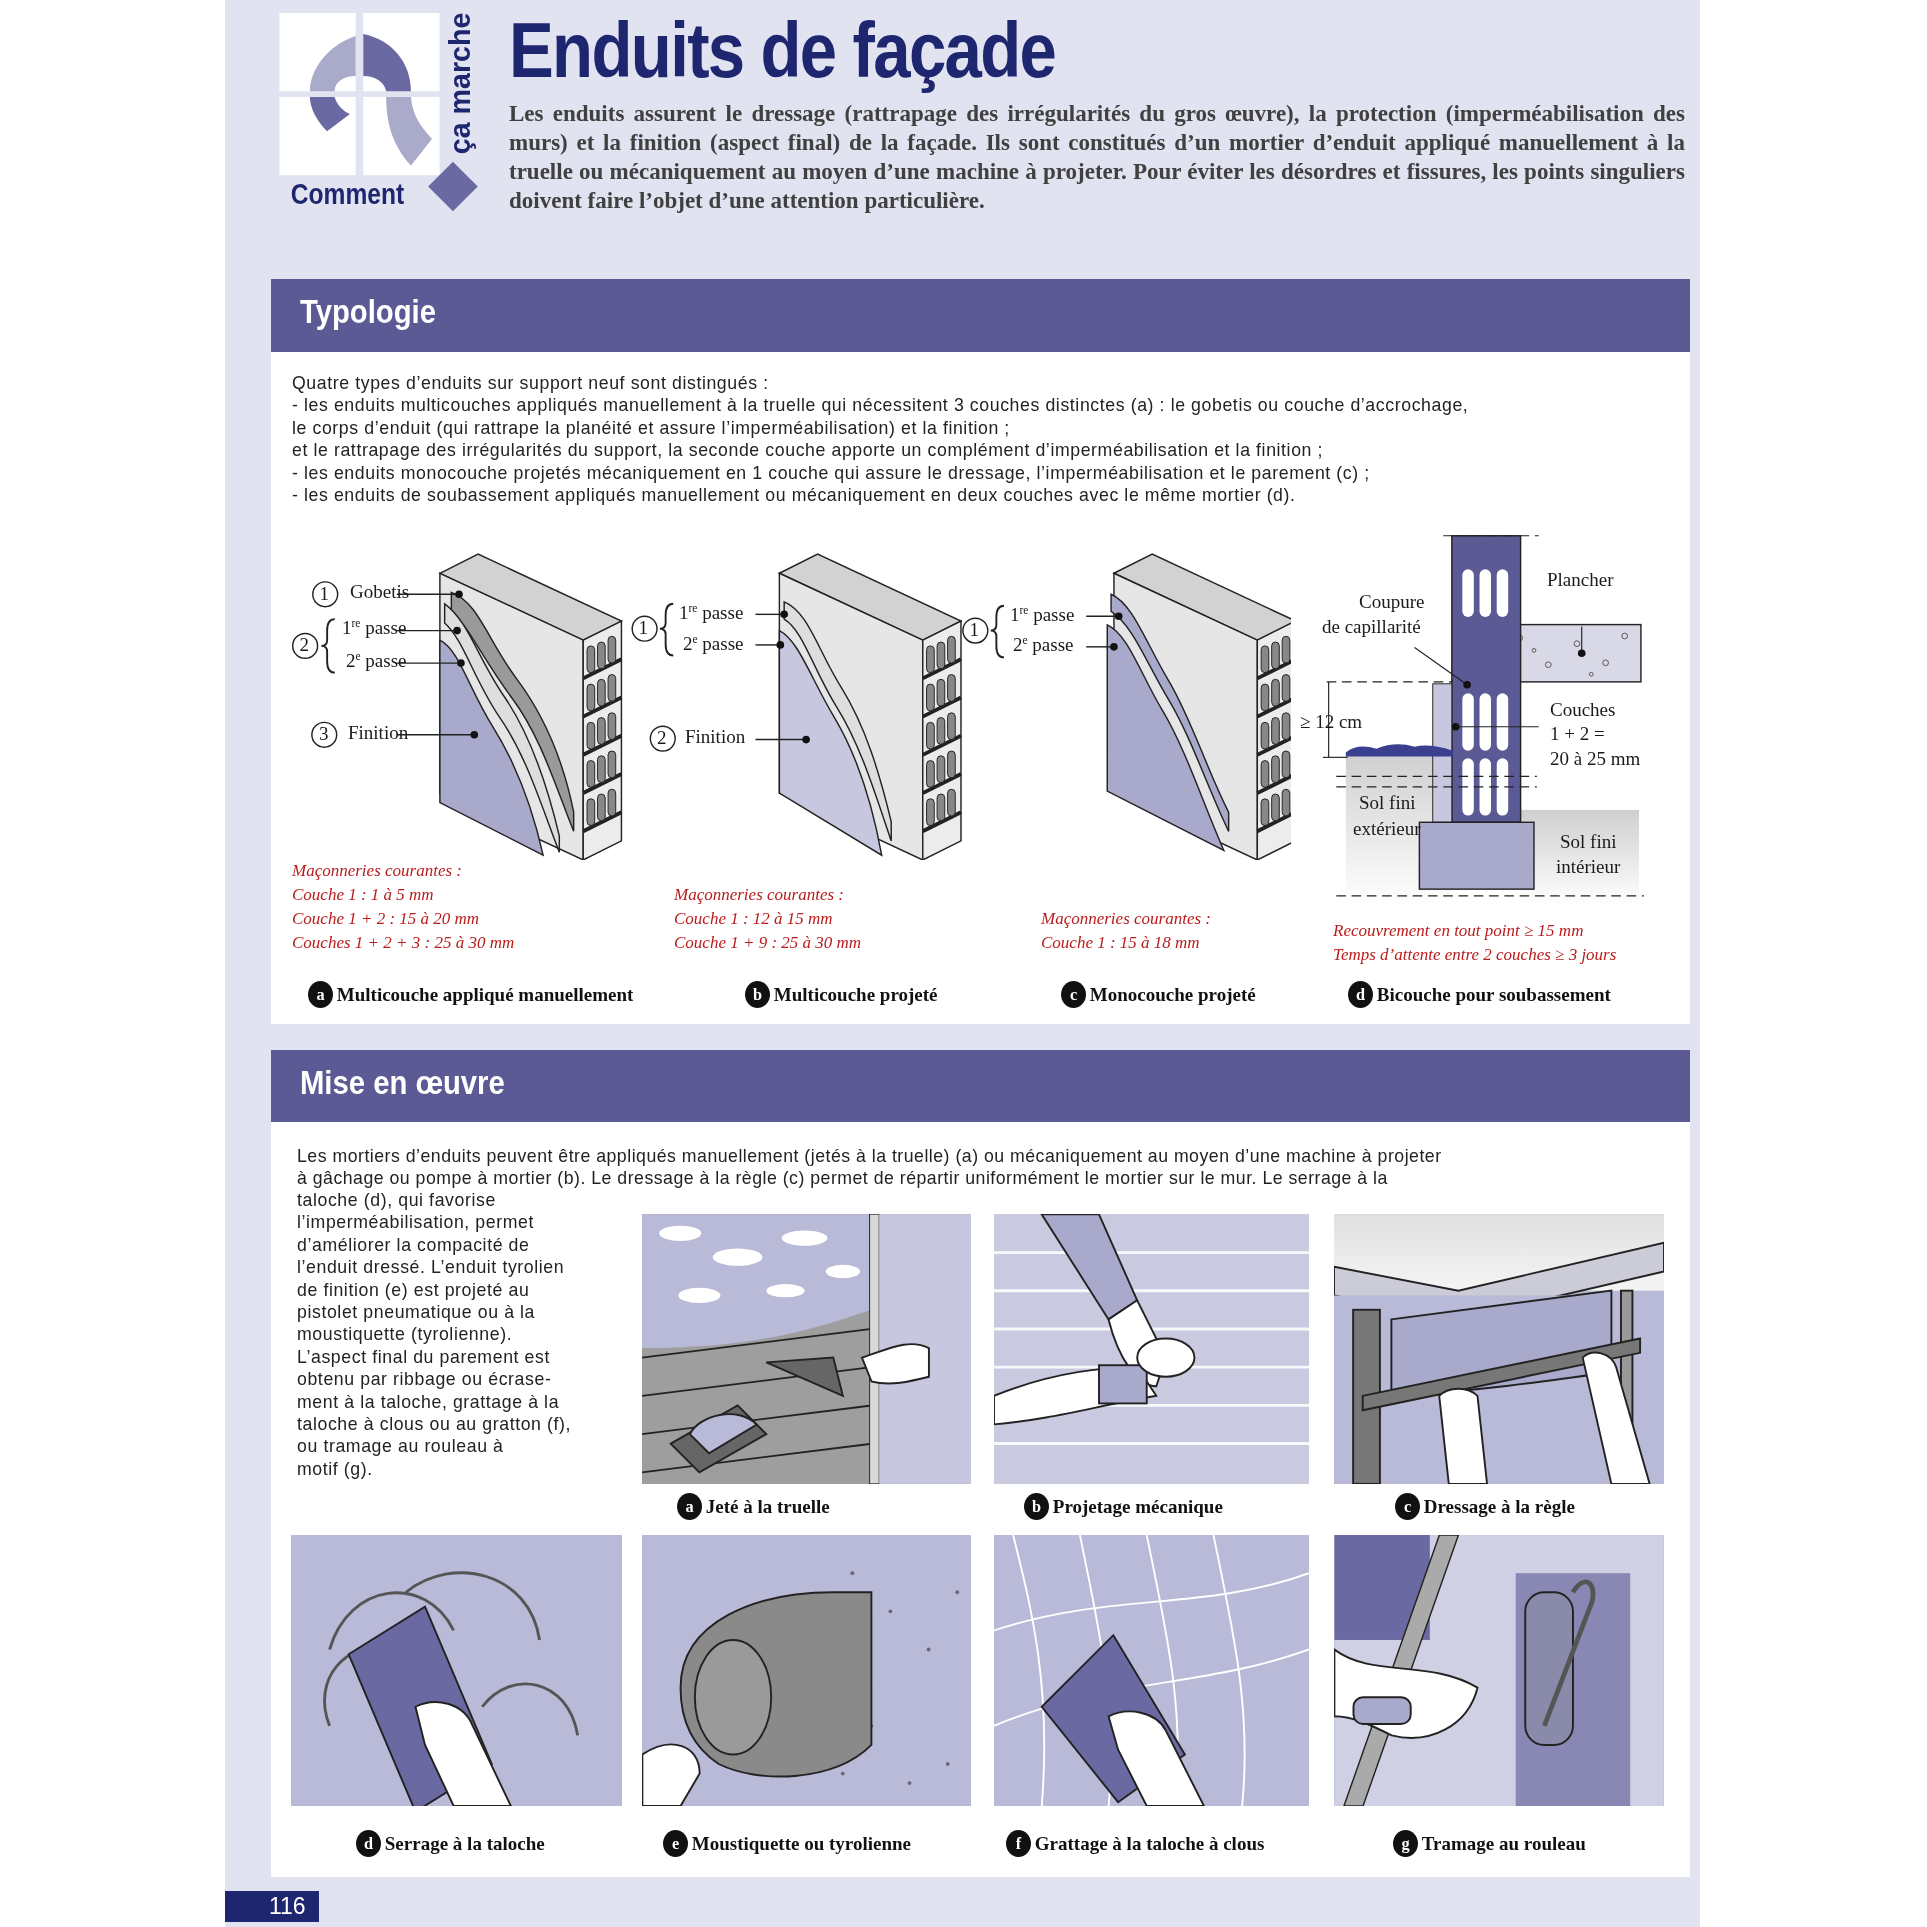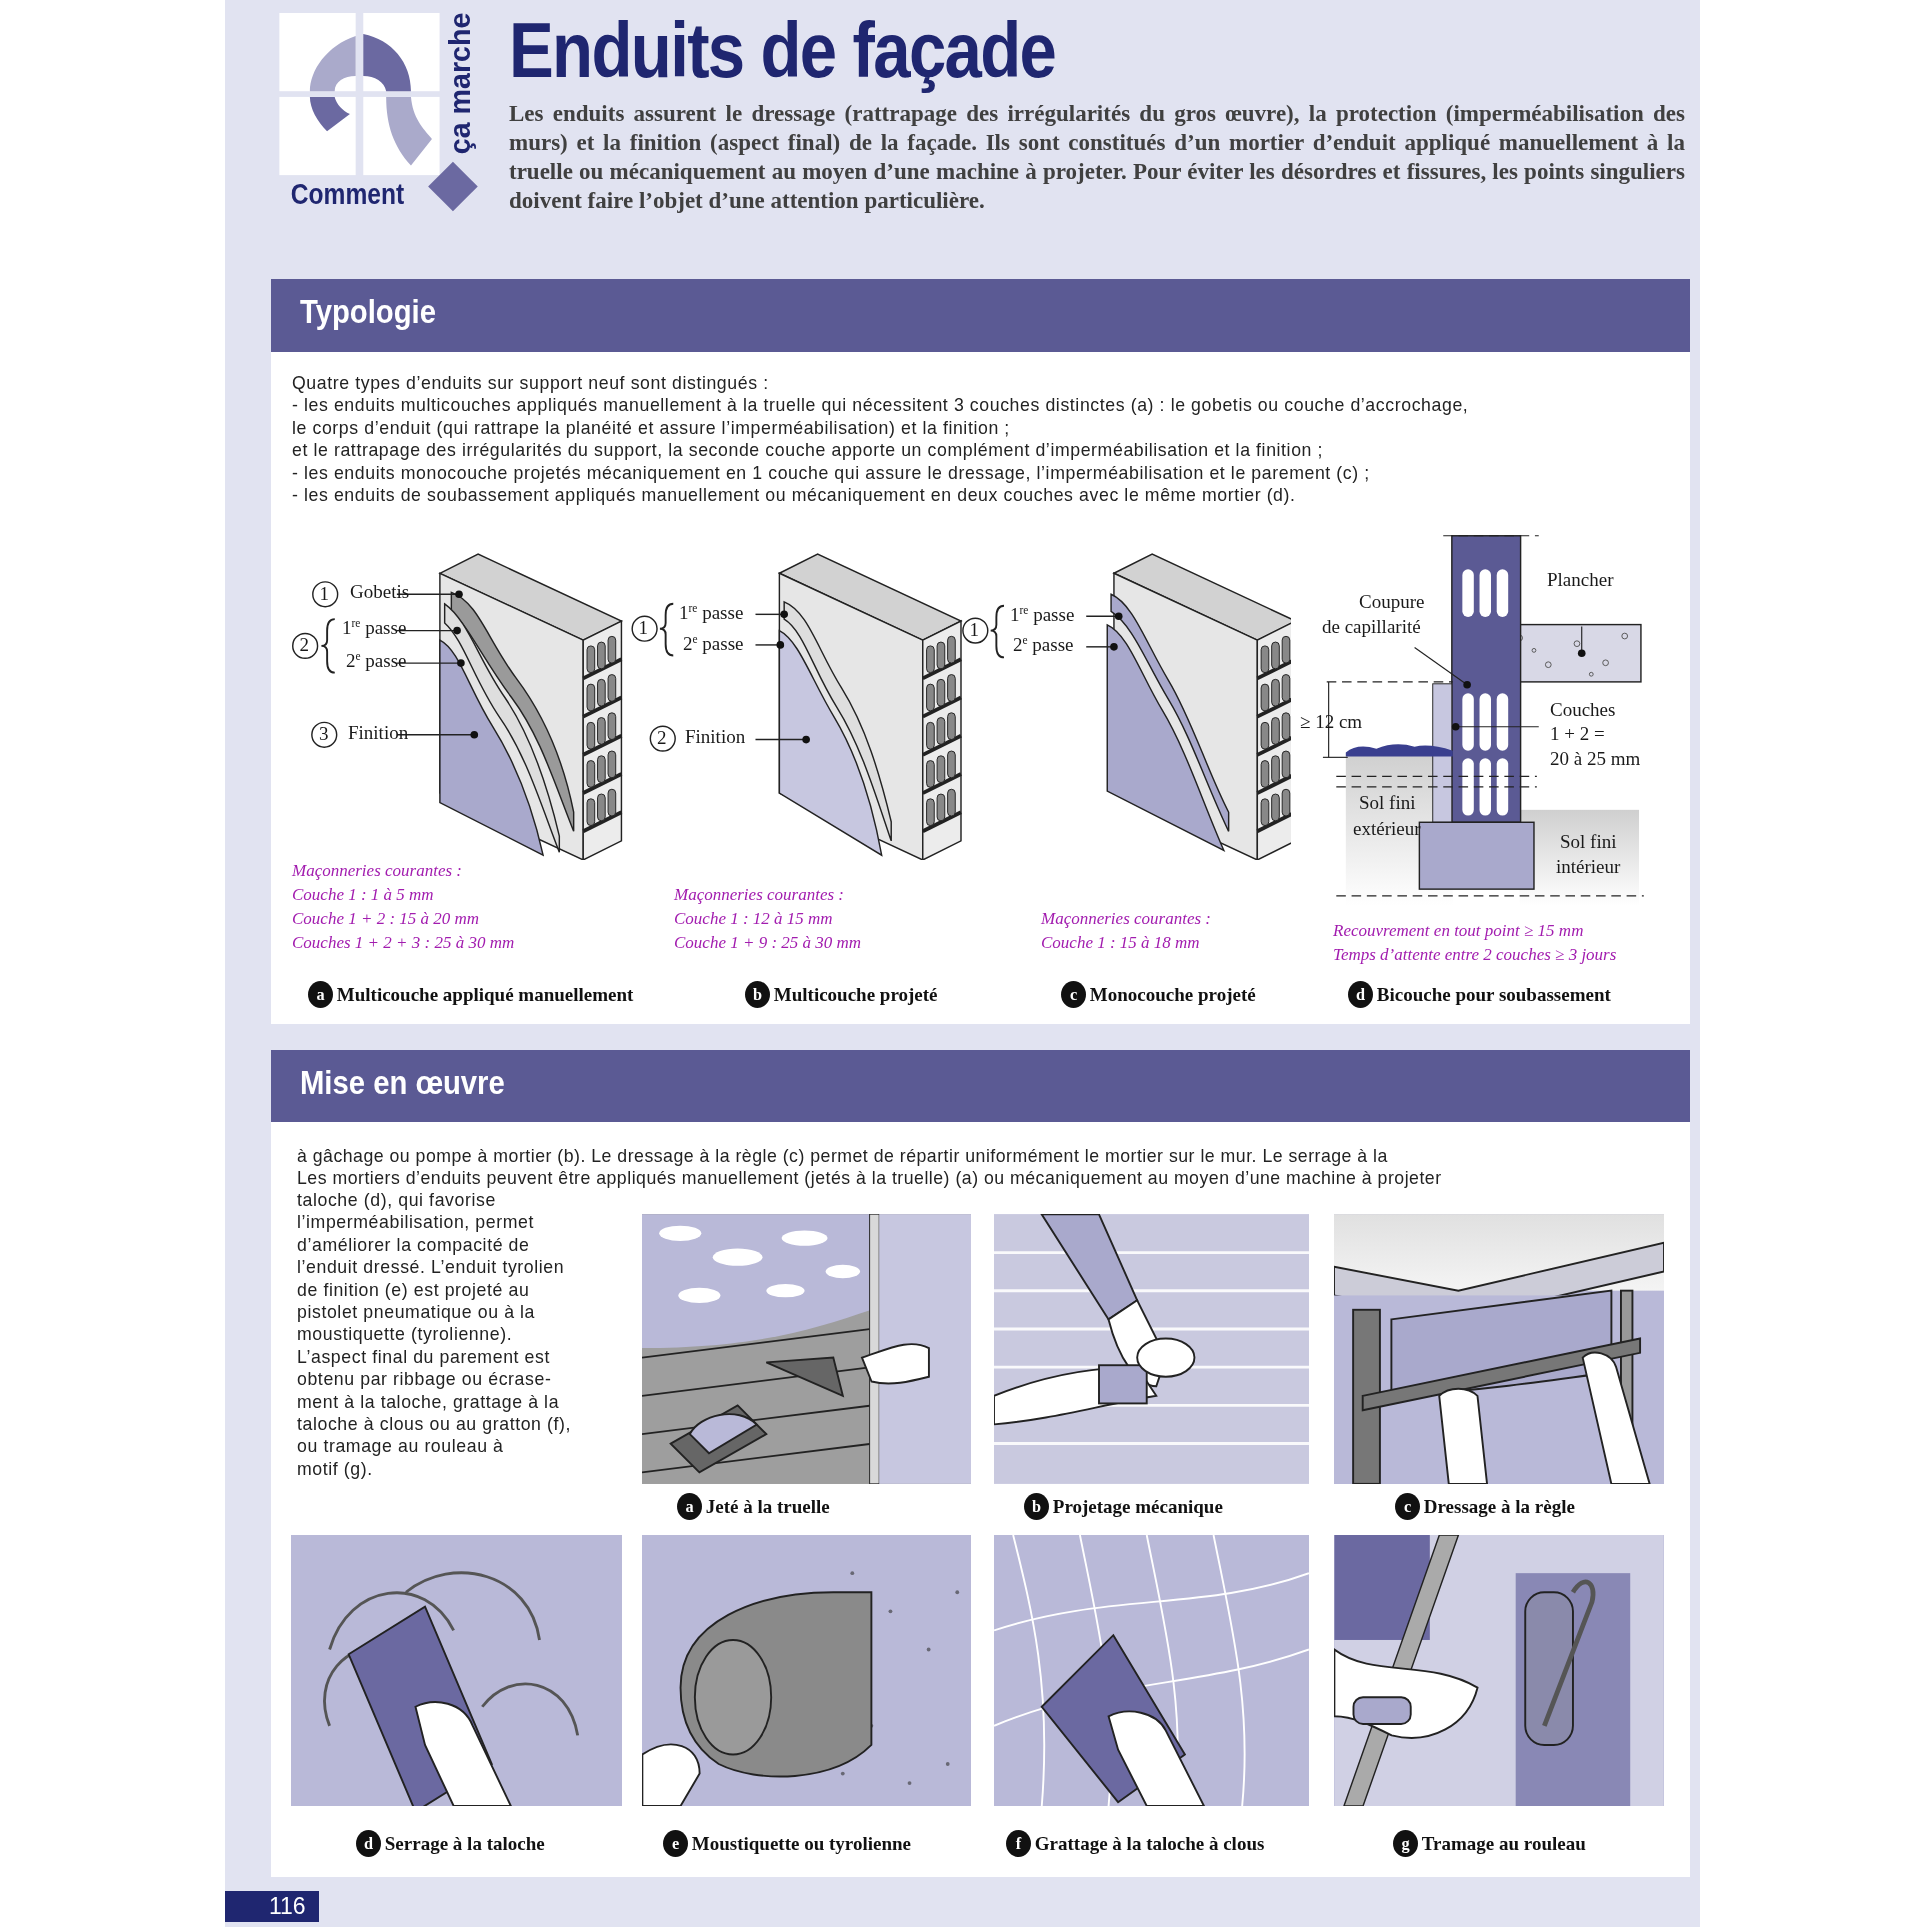--- a/index.html
+++ b/index.html
@@ -18,21 +18,21 @@
   .bar { position:absolute; left:271px; width:1419px; height:73px; background:#5b5a94; }
   .bar span { position:absolute; left:29px; top:13.4px; color:#fff; font-weight:bold; font-size:34px;
               transform:scaleX(0.86); transform-origin:left top; white-space:nowrap; }
   .panel { position:absolute; left:271px; width:1419px; background:#ffffff; }
 
   .typo-text { position:absolute; left:292px; top:372px; width:1386px; font-size:17.7px; line-height:22.4px; color:#222; letter-spacing:0.6px; }
   .typo-text div { white-space:nowrap; }
 
   .fig { position:absolute; }
   .serif { font-family:"Liberation Serif", serif; }
-  .italic-note { position:absolute; font-family:"Liberation Serif", serif; font-style:italic; font-size:17px; line-height:24px; color:#a21caf; white-space:nowrap; }
+  .italic-note { position:absolute; font-family:"Liberation Serif", serif; font-style:italic; font-size:17px; line-height:24px; color:#b91c1c; white-space:nowrap; }
   .cap { position:absolute; font-family:"Liberation Serif", serif; font-weight:bold; font-size:19px; color:#111; white-space:nowrap; display:flex; align-items:center; gap:3.8px; }
   .badge { display:inline-flex; width:25px; height:27px; border-radius:50%; background:#111; color:#fff; font-family:"Liberation Serif", serif;
            font-size:16.3px; font-weight:bold; align-items:center; justify-content:center; }
 
   .mise-text { position:absolute; left:297px; top:1145px; width:1357px; font-size:17.7px; line-height:22.4px; color:#222; letter-spacing:0.5px; }
   .mise-text div { white-space:nowrap; }
   .mise-col { position:absolute; left:297px; top:1189px; width:335px; font-size:17.7px; line-height:22.4px; color:#222; letter-spacing:0.6px; }
   .mise-col div { white-space:nowrap; }
 
   .ill { position:absolute; overflow:hidden; background:#b9b9d8; }
@@ -297,22 +297,22 @@
     <span class="badge">d</span>
     <span>Bicouche pour soubassement</span>
   </div>
 
 <div class="bar" style="top:1050px;">
   <span>Mise en œuvre</span>
 </div>
 <div class="panel" style="top:1122px; height:755px;"></div>
 
 <div class="mise-text">
+  <div>Les mortiers d’enduits peuvent être appliqués manuellement (jetés à la truelle) (a) ou mécaniquement au moyen d’une machine à projeter</div>
   <div>à gâchage ou pompe à mortier (b). Le dressage à la règle (c) permet de répartir uniformément le mortier sur le mur. Le serrage à la</div>
-  <div>Les mortiers d’enduits peuvent être appliqués manuellement (jetés à la truelle) (a) ou mécaniquement au moyen d’une machine à projeter</div>
 </div>
 <div class="mise-col">
   <div>taloche (d), qui favorise</div>
     <div>l’imperméabilisation, permet</div>
     <div>d’améliorer la compacité de</div>
   <div>l’enduit dressé. L’enduit tyrolien</div>
     <div>de finition (e) est projeté au</div>
     <div>pistolet pneumatique ou à la</div>
   <div>moustiquette (tyrolienne).</div>
     <div>L’aspect final du parement est</div>

